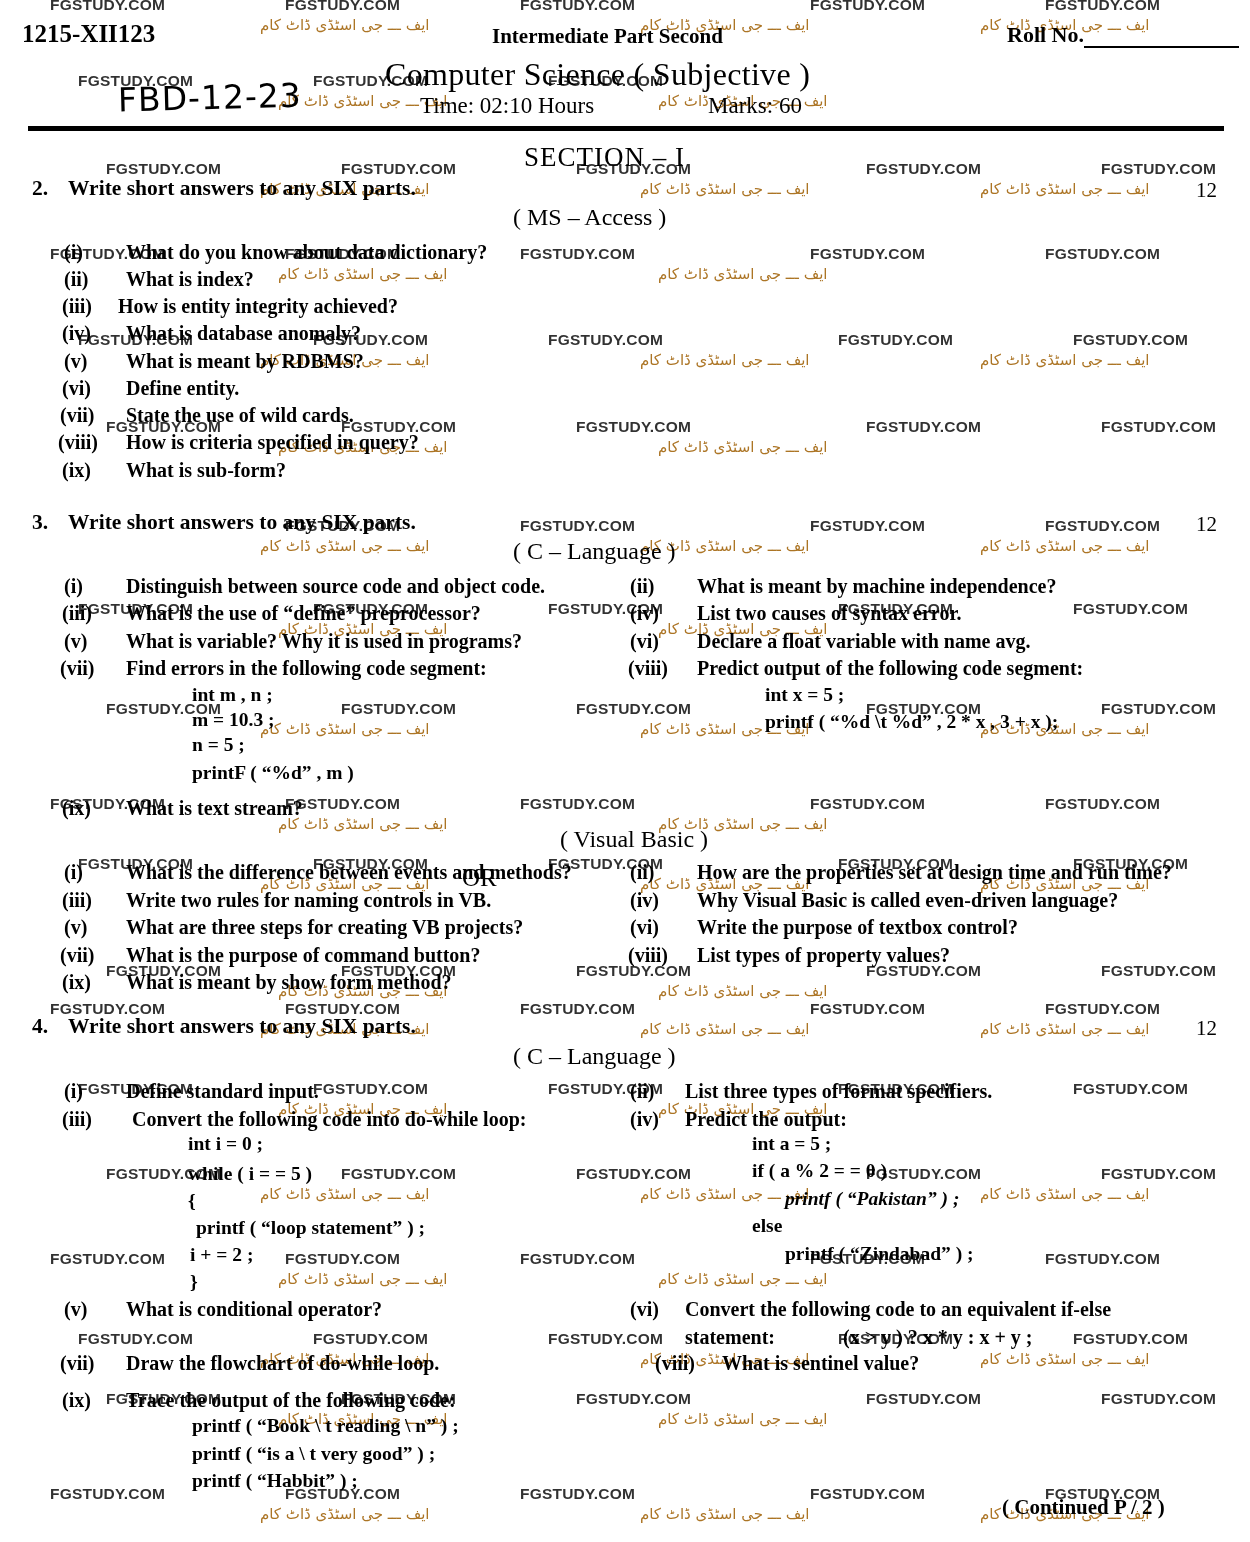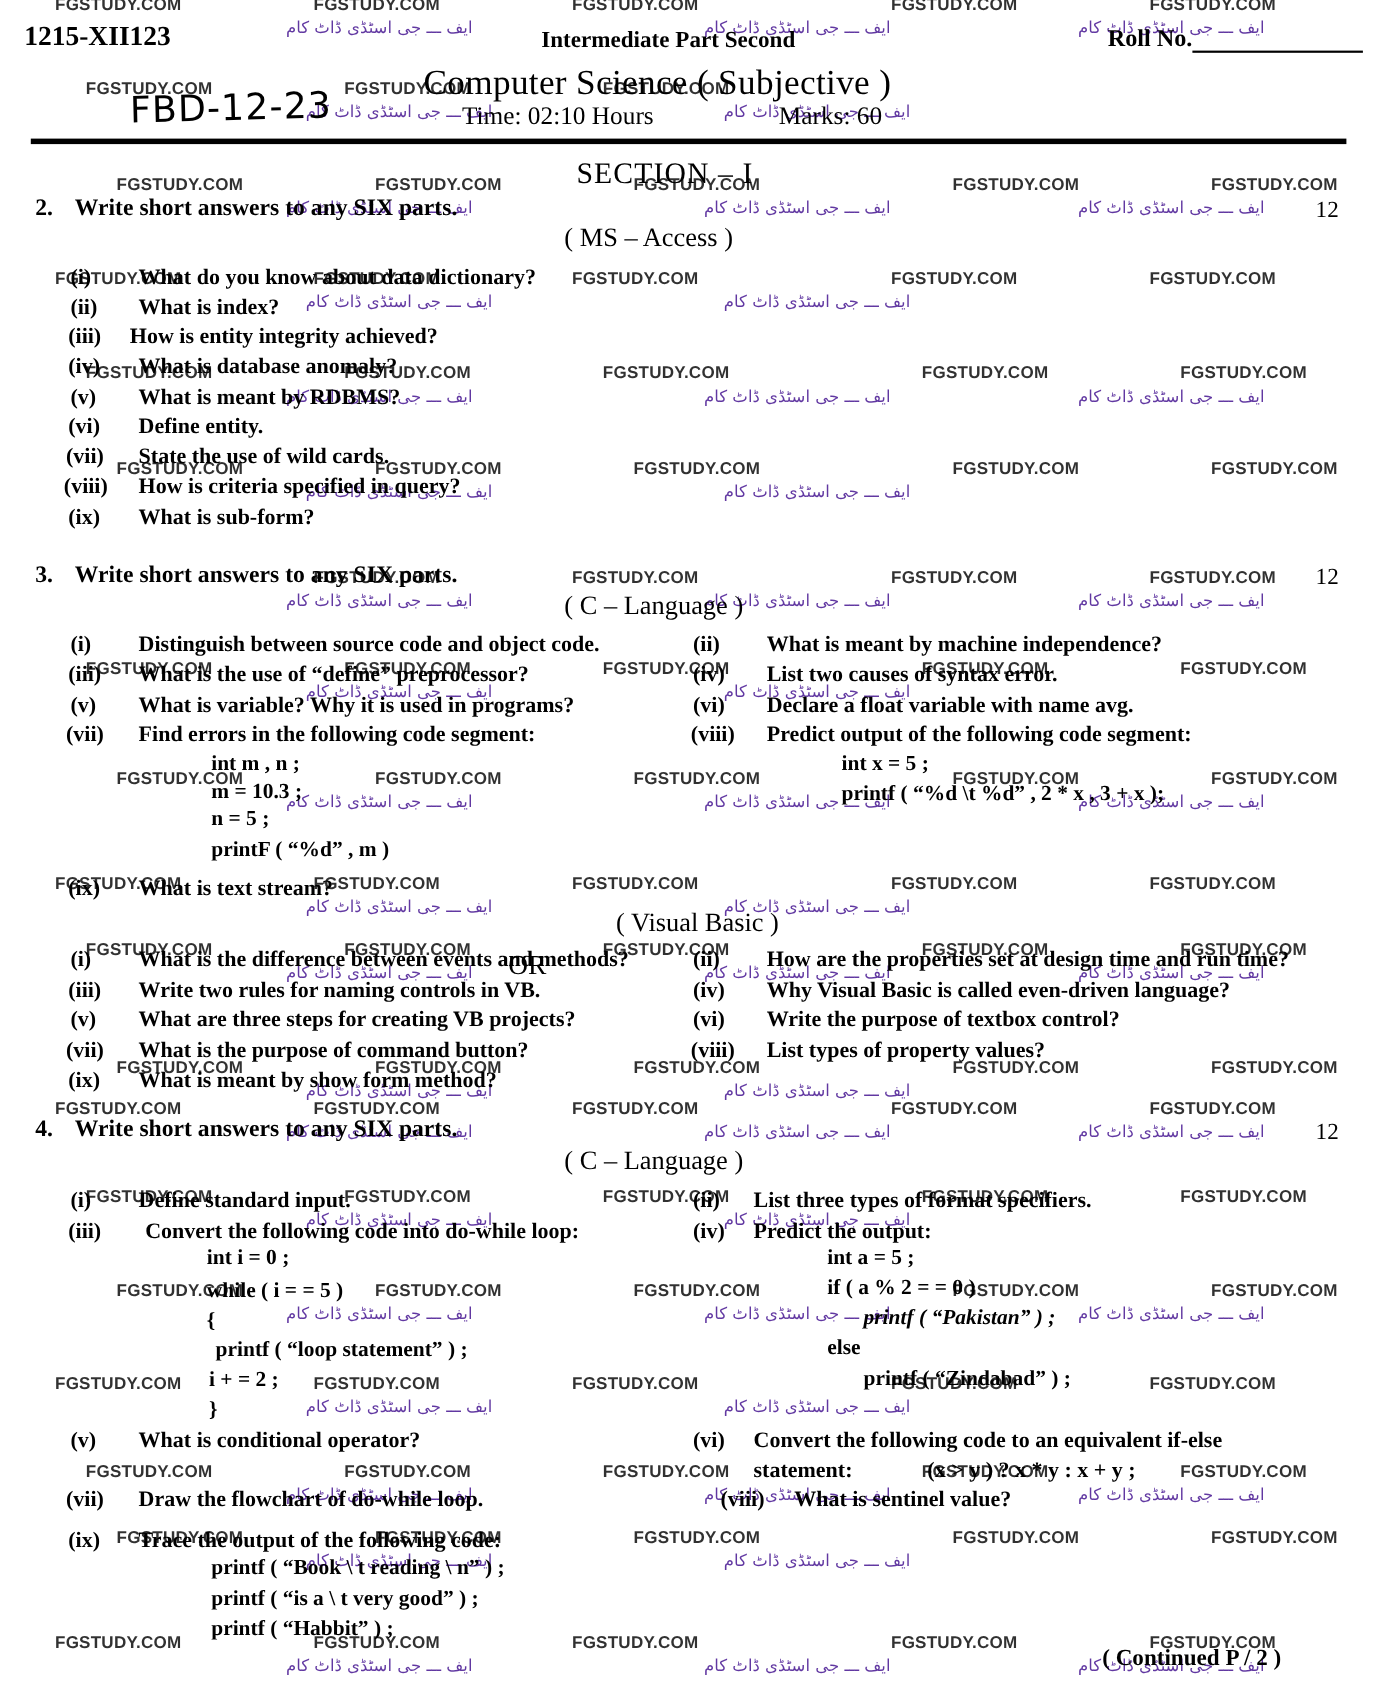--- a/index.html
+++ b/index.html
@@ -33,21 +33,21 @@
     font-size: 15.5px;
     letter-spacing: 0.2px;
     color: #1b1b1b;
     white-space: nowrap;
     opacity: 0.9;
   }
   .wm-ur {
     position: absolute;
     font-family: "DejaVu Sans", "Liberation Sans", sans-serif;
     font-size: 15px;
-    color: #4c1d95;
+    color: #a16207;
     white-space: nowrap;
     direction: rtl;
     opacity: 0.88;
   }
 
   
   #content {
     position: relative;
     z-index: 2;
   }

